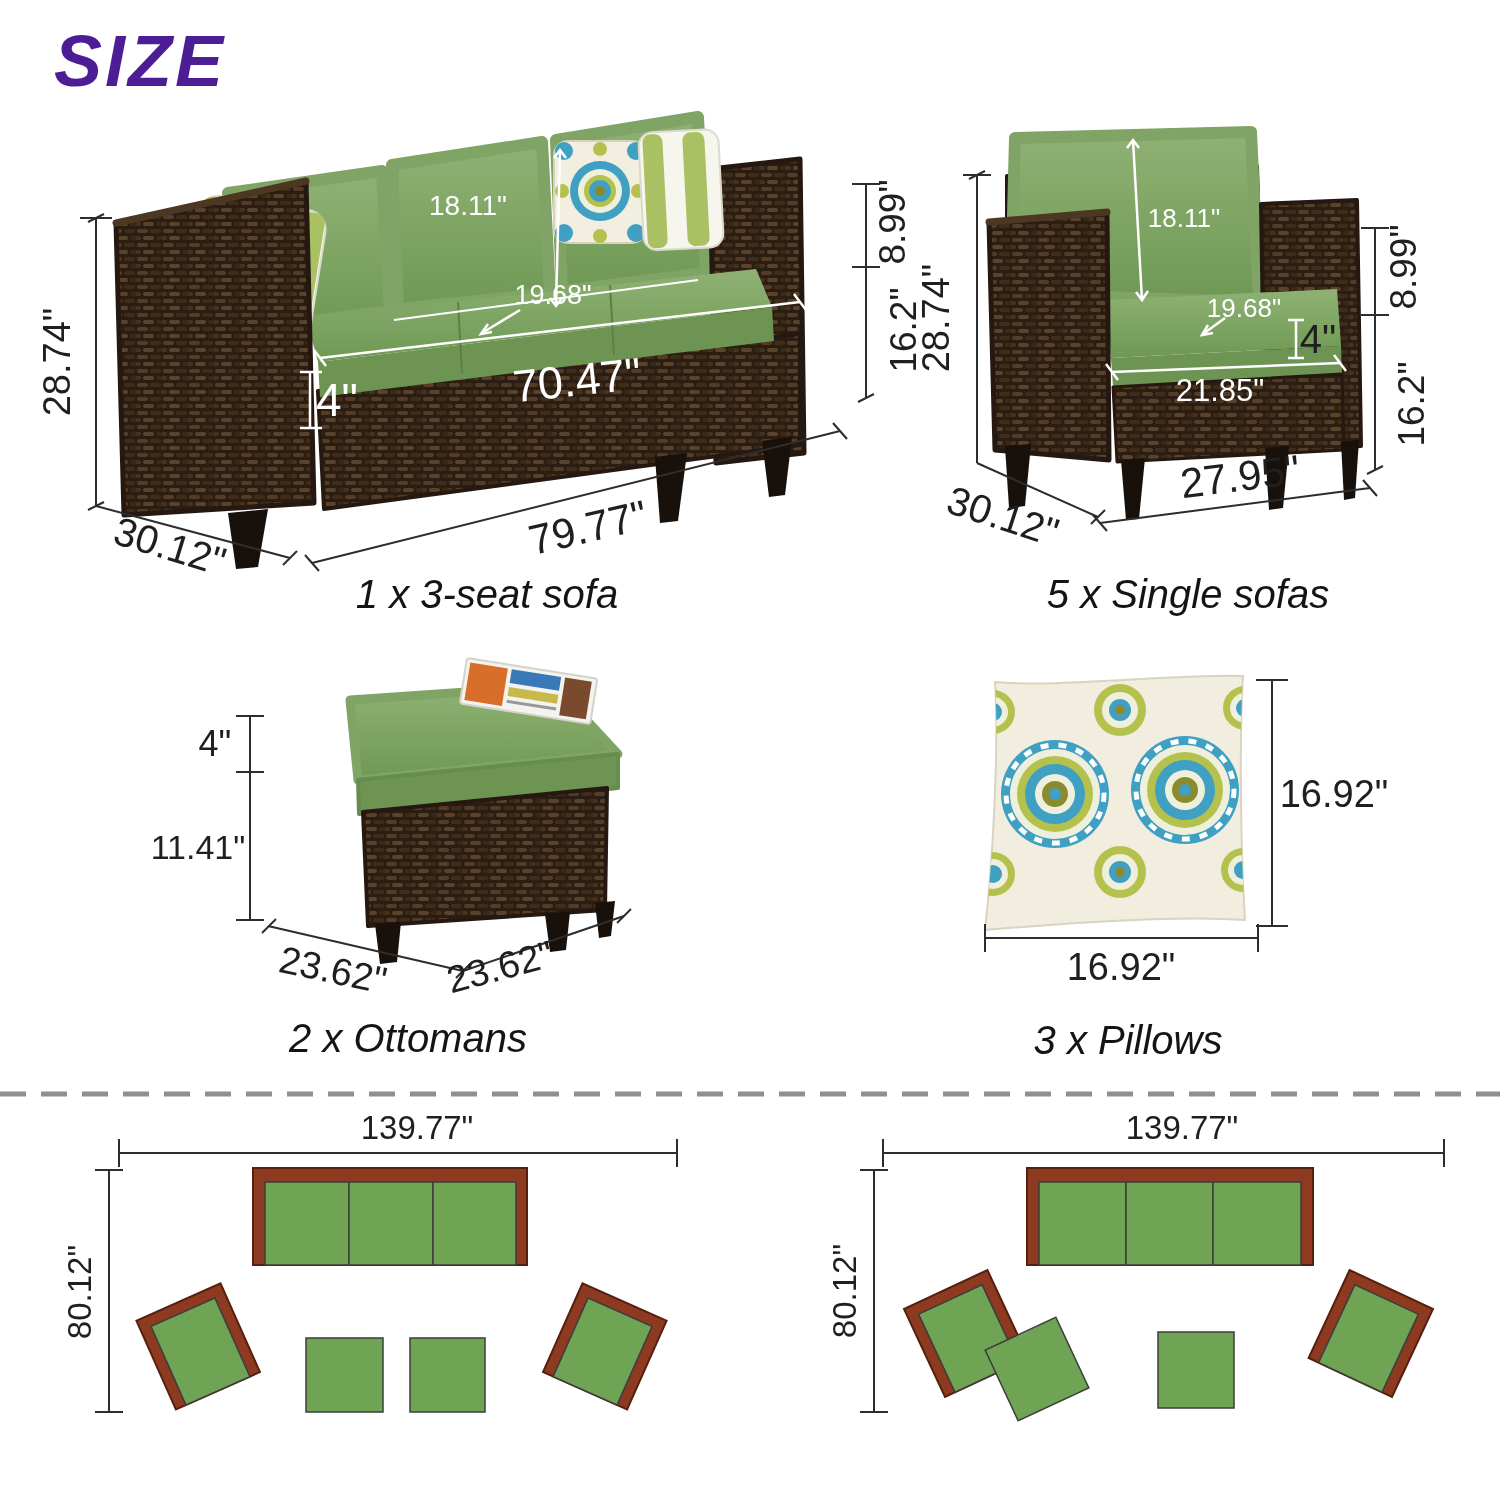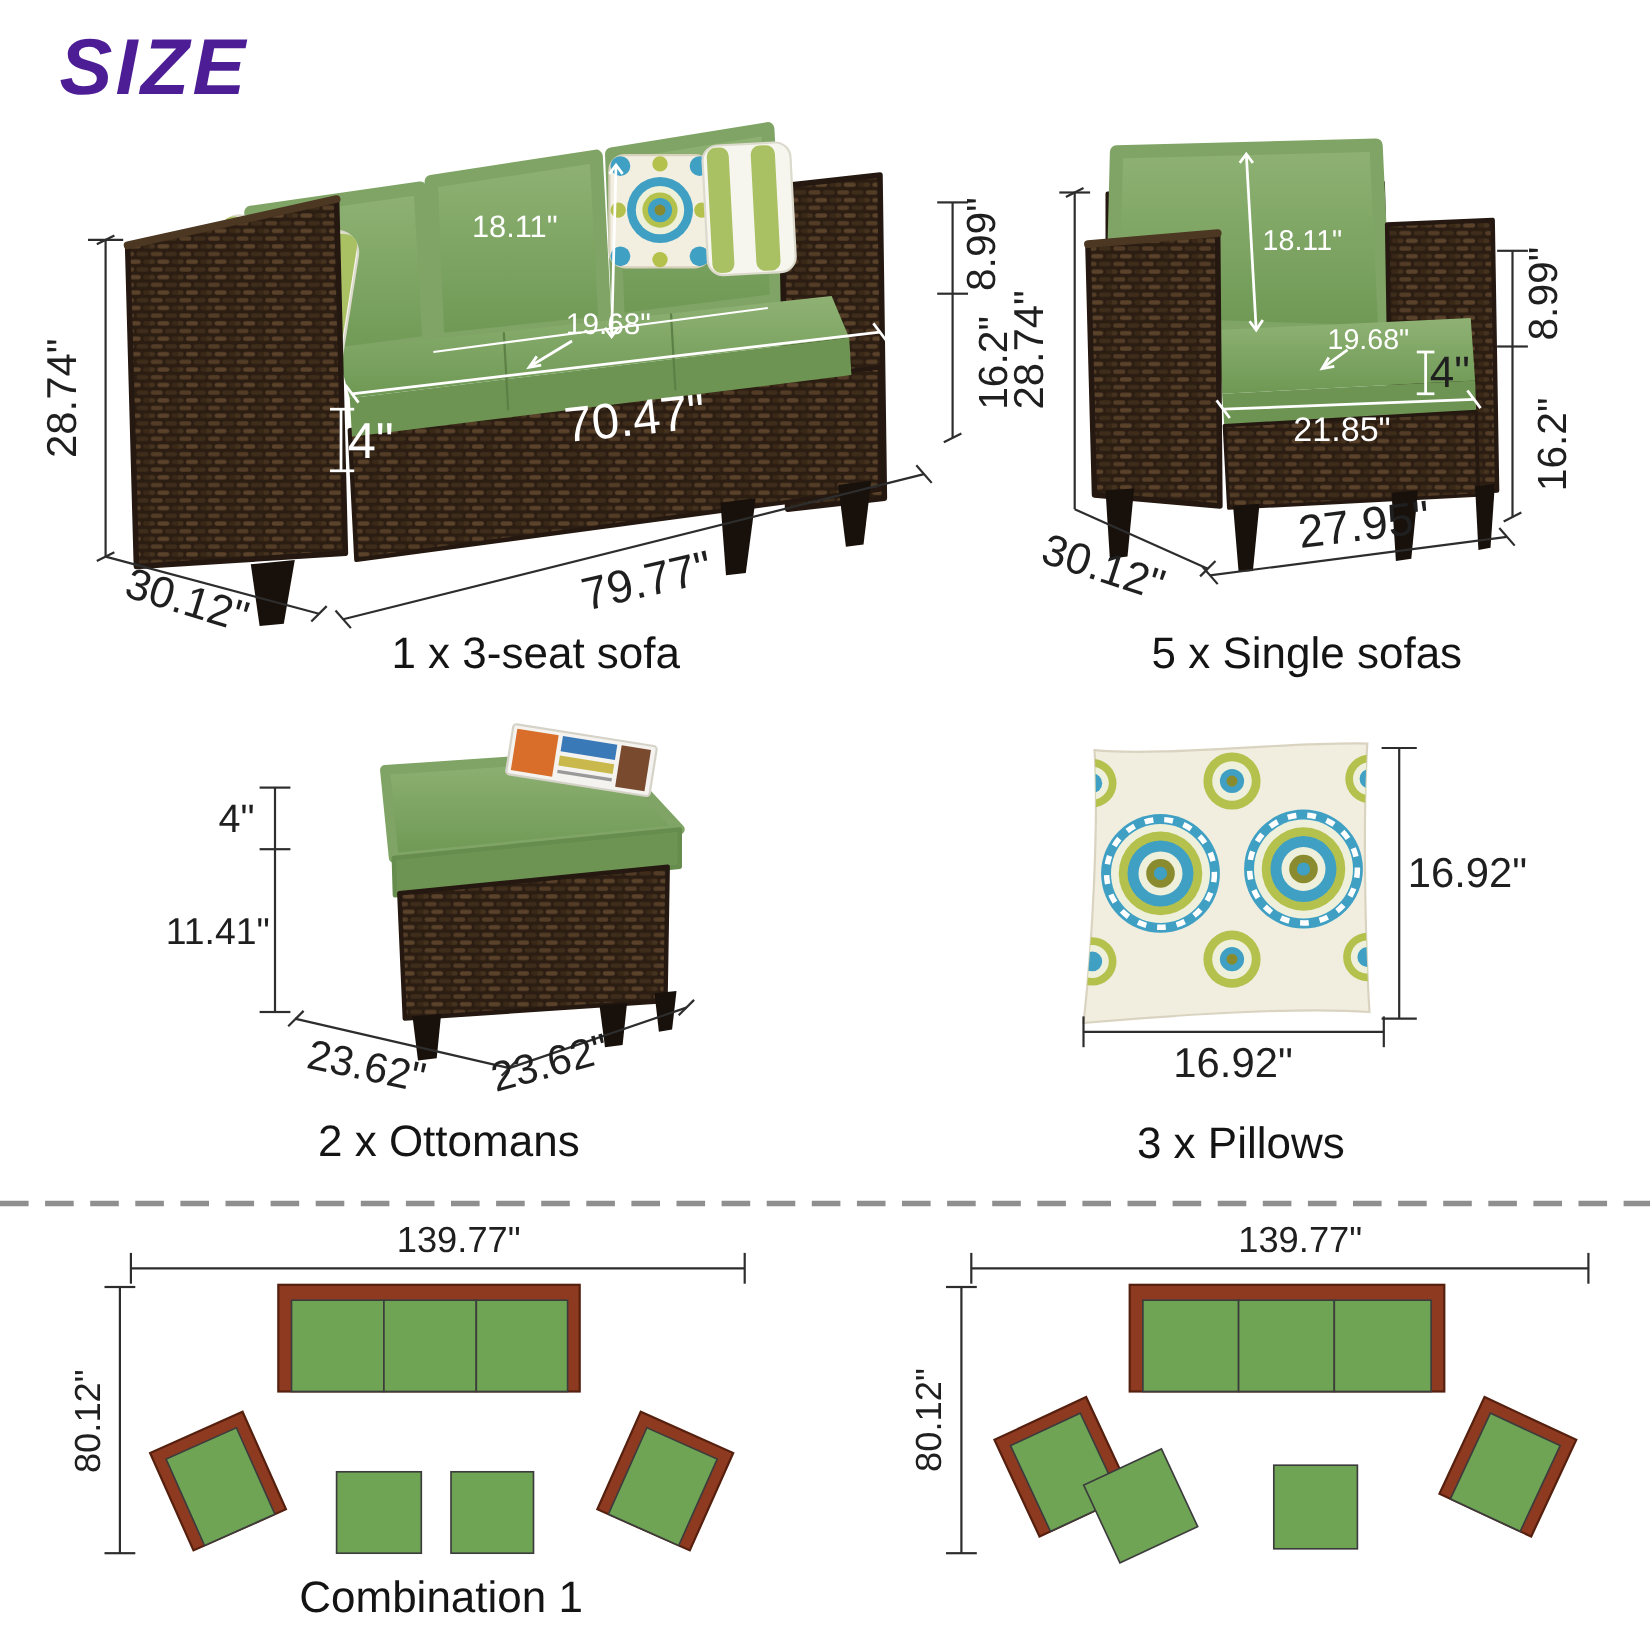--- a/index.html
+++ b/index.html
@@ -2,21 +2,21 @@
 <html><head>
 <meta charset="utf-8">
 <style>
   html,body{margin:0;padding:0;background:#fff;}
   .canvas{position:relative;width:1500px;height:1500px;background:#ffffff;
           font-family:"Liberation Sans",sans-serif;overflow:hidden;}
   .art{position:absolute;left:0;top:0;}
   .t{position:absolute;transform:translate(-50%,-50%) rotate(var(--r,0deg));
      color:#1f1f1f;white-space:nowrap;line-height:1;letter-spacing:0;}
   .t.w{color:#ffffff;}
-  .lbl{font-size:40px;color:#141414;}
+  .lbl{font-size:40px;color:#141414;font-style:italic;}
   .title{position:absolute;left:36px;top:20px;font-style:italic;font-weight:bold;
          font-size:72px;letter-spacing:3px;color:#4c1d95;margin-left:18px;}
 </style>
 </head>
 <body>
 
 <div class="canvas">
 
 <svg class="art" width="1500" height="1500" viewBox="0 0 1500 1500">
   <defs>
@@ -333,18 +333,17 @@
 <div class="t" style="left:333px;top:970px;--r:12deg;font-size:38px">23.62"</div>
 <div class="t" style="left:500px;top:967px;--r:-15deg;font-size:38px">23.62"</div>
 <div class="t lbl" style="left:408px;top:1038px">2 x Ottomans</div>
 
 <div class="t" style="left:1334px;top:794px;font-size:38px">16.92"</div>
 <div class="t" style="left:1121px;top:967px;font-size:38px">16.92"</div>
 <div class="t lbl" style="left:1128px;top:1040px">3 x Pillows</div>
 
 <div class="t" style="left:417px;top:1127px;font-size:33px">139.77"</div>
 <div class="t" style="left:79px;top:1292px;--r:-90deg;font-size:33px">80.12"</div>
-<div class="t lbl" style="left:401px;top:1452px">Combination 1</div>
 
 <div class="t" style="left:1182px;top:1127px;font-size:33px">139.77"</div>
 <div class="t" style="left:844px;top:1291px;--r:-90deg;font-size:33px">80.12"</div>
 
 </div>
 
 </body></html>

